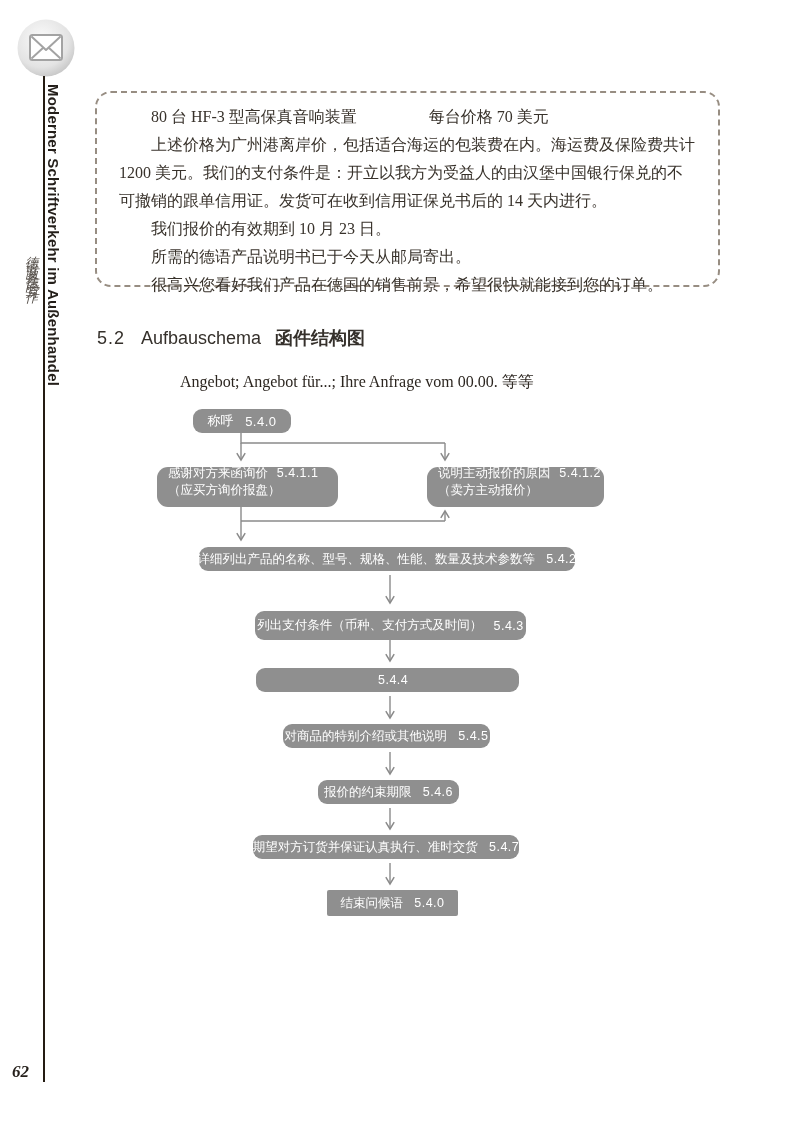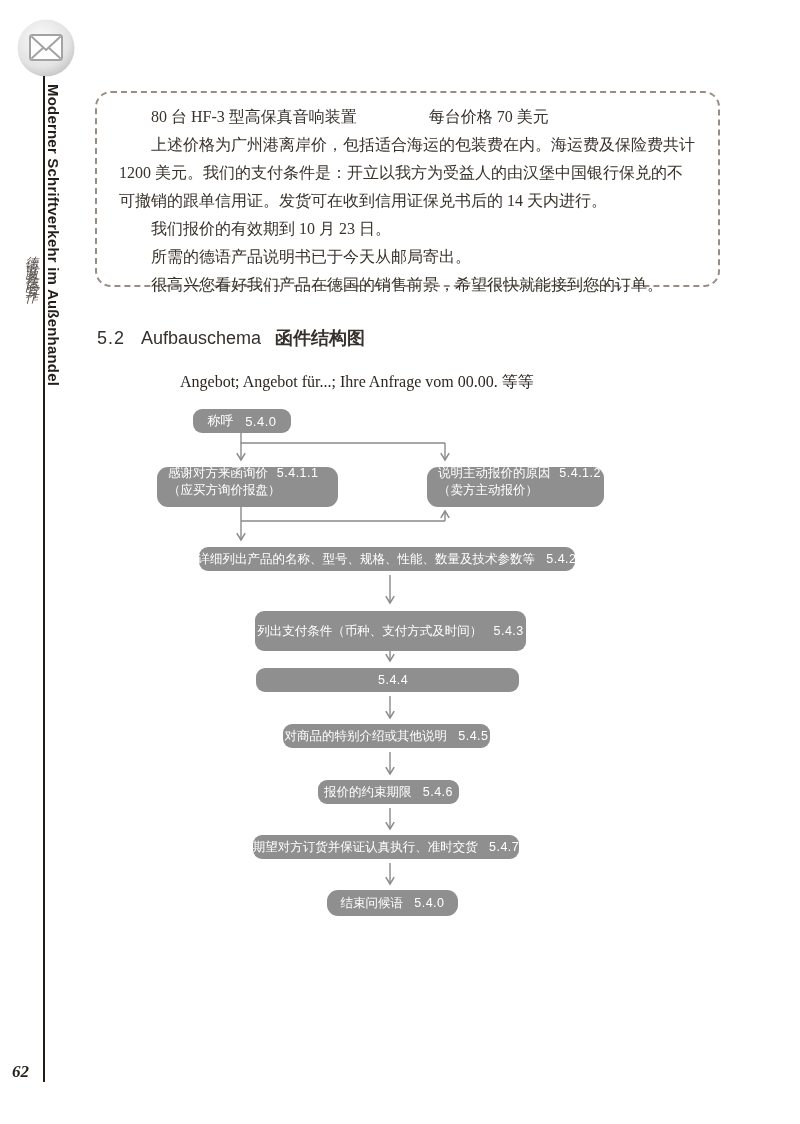--- a/index.html
+++ b/index.html
@@ -117,21 +117,21 @@
   <div class="node twoline" style="left:427px;top:467px;width:177px;height:40px;">
     <span><span>说明主动报价的原因</span><span class="code">5.4.1.2</span></span>
     <span>（卖方主动报价）</span>
   </div>
 
   <div class="node" style="left:199px;top:547px;width:376px;height:24px;">
     <span>详细列出产品的名称、型号、规格、性能、数量及技术参数等</span>
       <span class="code">5.4.2</span>
   </div>
 
-  <div class="node" style="left:255px;top:611px;width:271px;height:40px;">
+  <div class="node" style="left:255px;top:611px;width:271px;height:29px;">
     <span>列出支付条件（币种、支付方式及时间）</span>
       <span class="code">5.4.3</span>
   </div>
 
   <div class="node" style="left:256px;top:668px;width:263px;height:24px;">
       <span class="code">5.4.4</span>
   </div>
 
   <div class="node" style="left:283px;top:724px;width:207px;height:24px;">
     <span>对商品的特别介绍或其他说明</span>
@@ -141,18 +141,18 @@
   <div class="node" style="left:318px;top:780px;width:141px;height:24px;">
     <span>报价的约束期限</span>
       <span class="code">5.4.6</span>
   </div>
 
   <div class="node" style="left:253px;top:835px;width:266px;height:24px;">
     <span>期望对方订货并保证认真执行、准时交货</span>
       <span class="code">5.4.7</span>
   </div>
 
-  <div class="node" style="left:327px;top:890px;width:131px;height:26px;border-radius:11px;">
+  <div class="node" style="left:327px;top:890px;width:131px;height:26px;border-radius:2px;">
     <span>结束问候语</span>
       <span class="code">5.4.0</span>
   </div>
 
 </div>
 
 </body></html>

